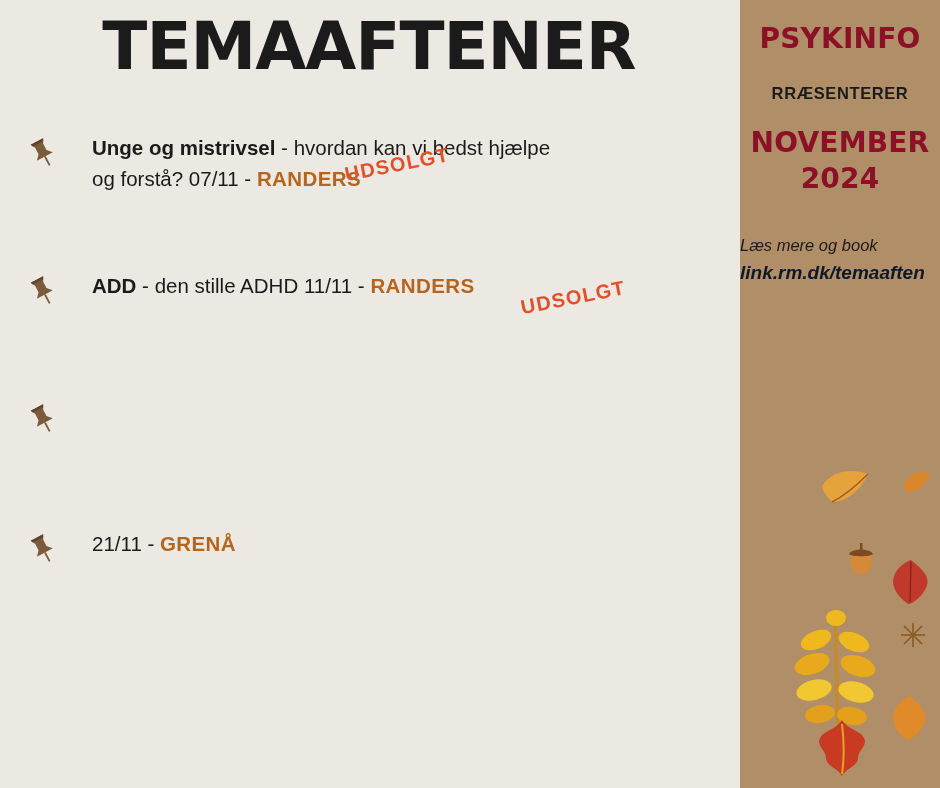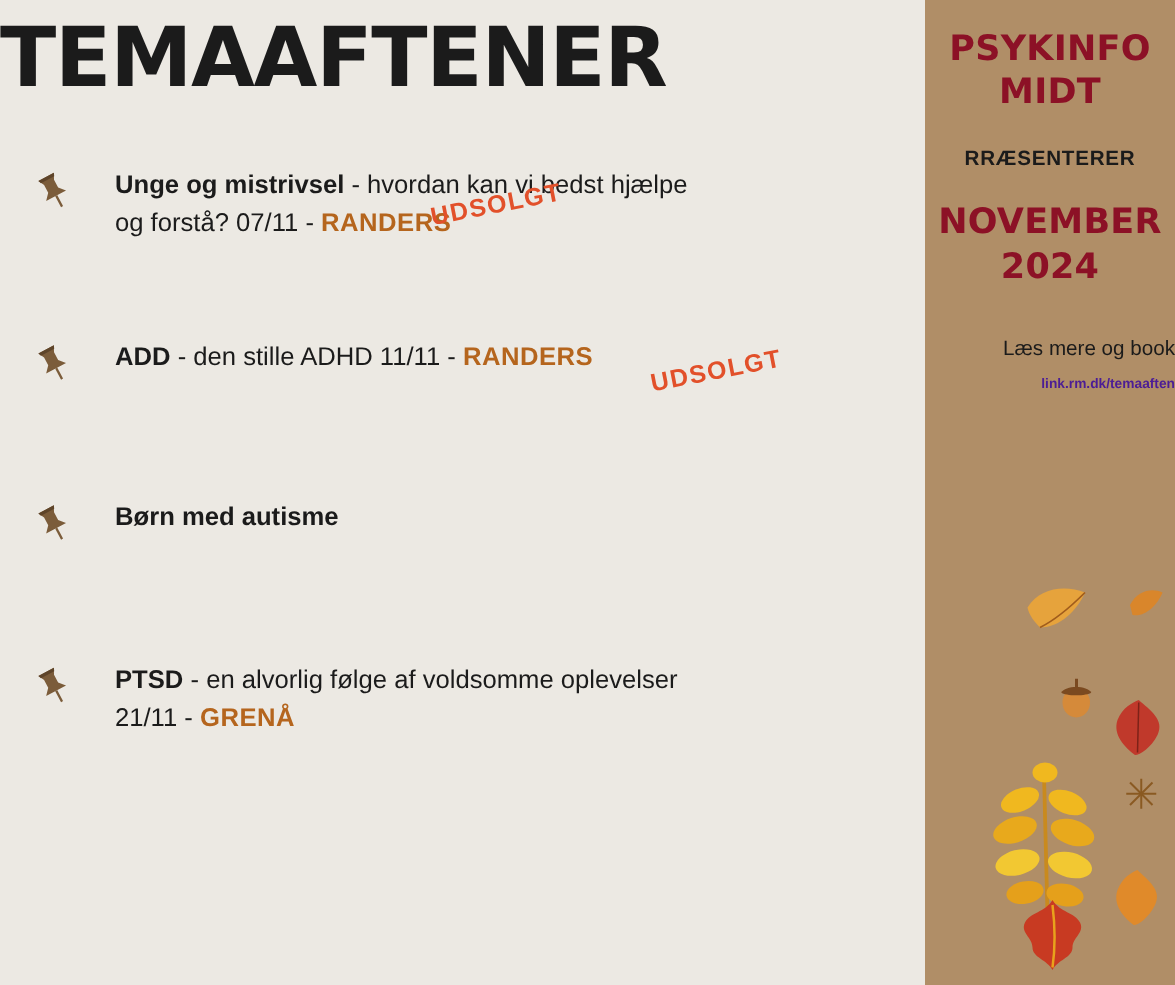--- a/index.html
+++ b/index.html
@@ -26,21 +26,21 @@
     width: 740px;
     height: 788px;
     background: #ece9e3;
     box-sizing: border-box;
   }
   .main-title {
     position: absolute;
     left: 0;
     top: 8px;
     width: 738px;
-    text-align: left;
+    text-align: center;
     font-family: "DejaVu Sans", sans-serif;
     font-weight: bold;
     font-size: 66px;
     letter-spacing: -1px;
     color: #1b1b1b;
   }
   .events {
     position: absolute;
     top: 132px;
     left: 0;
@@ -119,30 +119,31 @@
     text-align: center;
     font-family: "DejaVu Sans", sans-serif;
     font-weight: bold;
     font-size: 28px;
     line-height: 36px;
     color: #8c1126;
     letter-spacing: 0.2px;
   }
   .sb-book {
     margin-top: 34px;
-    text-align: right;
+    text-align: left;
     font-size: 16.5px;
     line-height: 28px;
     color: #1b1b1b;
+    font-style: italic;
   }
   .sb-link {
     display: block;
-    color: #4c1d95;
-    font-weight: bold;
-    font-size: 11px;
+    color: #0f172a;
+    font-weight: bold;
+    font-size: 19px;
     text-decoration: none;
   }
   .leaf {
     position: absolute;
     pointer-events: none;
   }
 </style>
 </head>
 <body>
 
@@ -189,49 +190,46 @@
         <span class="pin">
           <svg width="34" height="34" viewBox="0 0 34 34">
             <g transform="rotate(-28 17 17)">
               <path d="M10 4 L24 4 L21.5 9 L21.5 16 L26 21 L8 21 L12.5 16 L12.5 9 Z" fill="#7b5c3a"></path>
               <rect x="16.2" y="21" width="1.8" height="10" fill="#7b5c3a"></rect>
               <path d="M10 4 L24 4 L23 6.5 L11 6.5 Z" fill="#5e4429"></path>
             </g>
           </svg>
         </span>
         <div class="event-lines">
-          <div class="line"><span class="bold">Børn med autisme</span></div>
         </div>
       </div>
 
       <div class="event" style="min-height:134px;">
         <span class="pin">
           <svg width="34" height="34" viewBox="0 0 34 34">
             <g transform="rotate(-28 17 17)">
               <path d="M10 4 L24 4 L21.5 9 L21.5 16 L26 21 L8 21 L12.5 16 L12.5 9 Z" fill="#7b5c3a"></path>
               <rect x="16.2" y="21" width="1.8" height="10" fill="#7b5c3a"></rect>
               <path d="M10 4 L24 4 L23 6.5 L11 6.5 Z" fill="#5e4429"></path>
             </g>
           </svg>
         </span>
         <div class="event-lines">
-          <div class="line"><span class="bold">PTSD</span><span> - en alvorlig følge af voldsomme oplevelser</span></div>
           <div class="line"><span>21/11 - </span><span class="place">GRENÅ</span></div>
         </div>
       </div>
 
 
     </div>
   </div>
 
   <div class="sidebar">
 
     <div class="sb-brand">
       <div>PSYKINFO</div>
-      <div>MIDT</div>
     </div>
 
     <div class="sb-presents">RRÆSENTERER</div>
 
     <div class="sb-month">
       <div>NOVEMBER</div>
       <div>2024</div>
     </div>
 
     <div class="sb-book">

